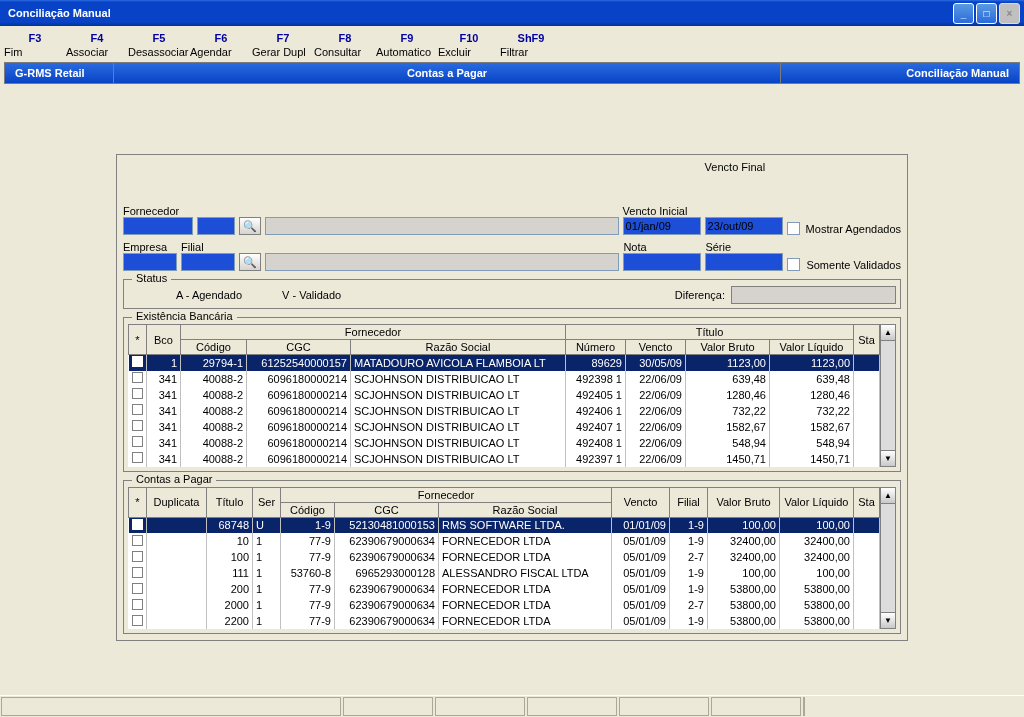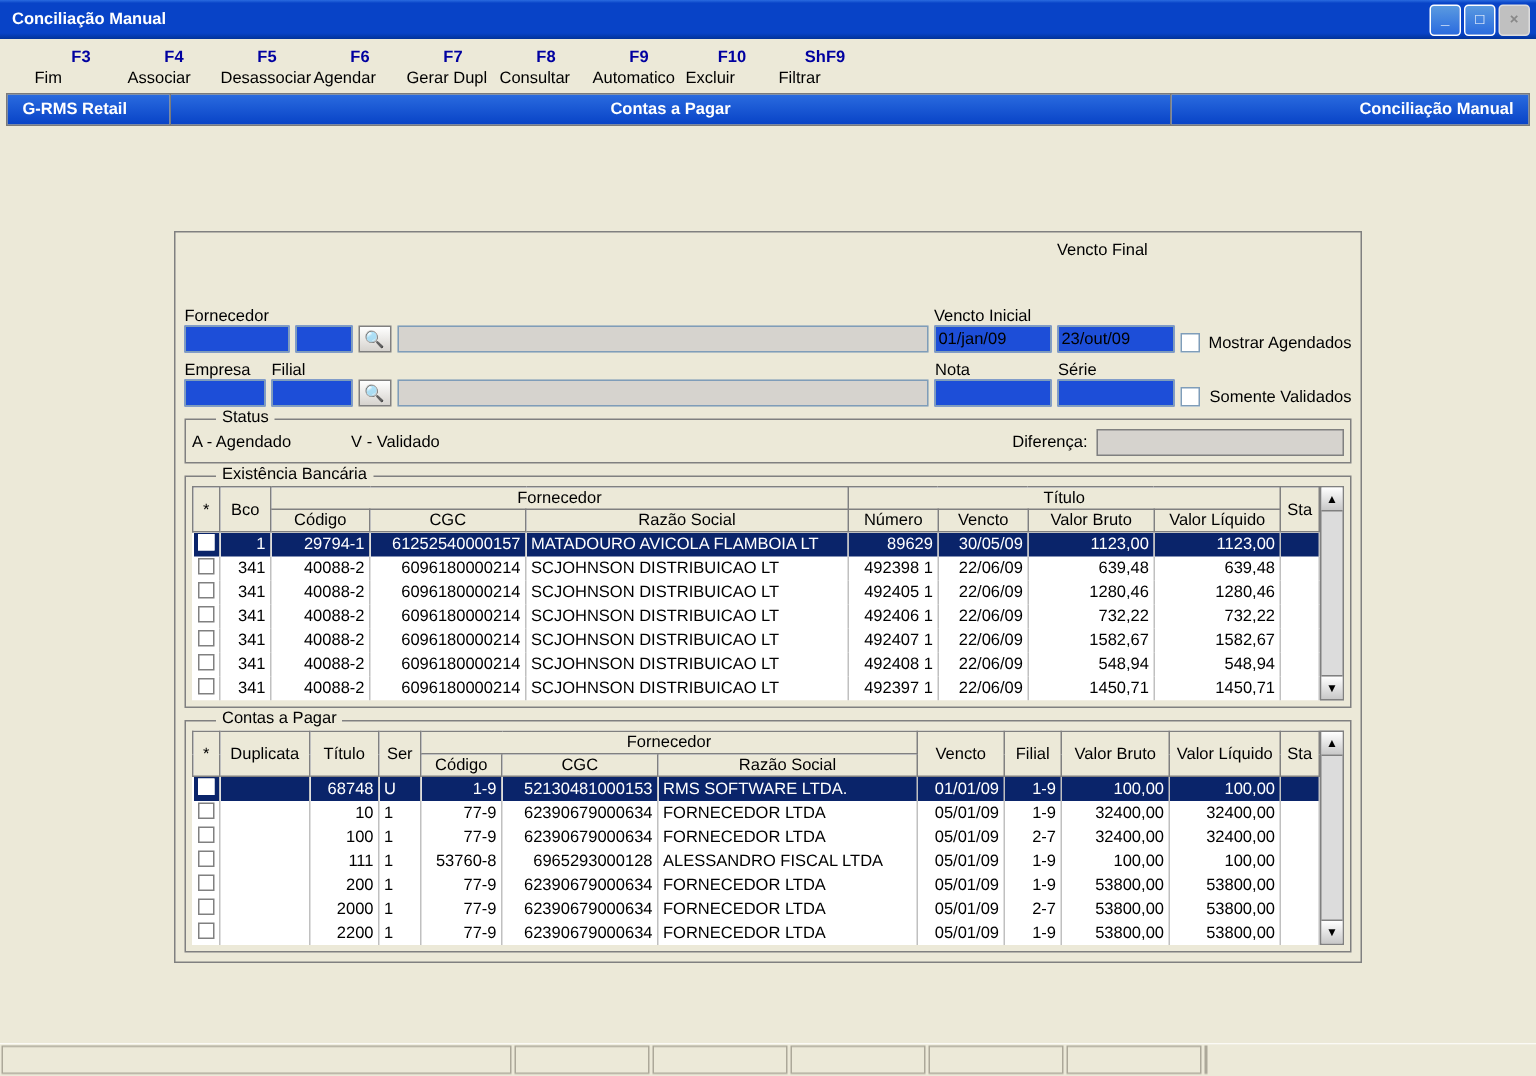--- a/index.html
+++ b/index.html
@@ -3,39 +3,39 @@
 <meta charset="utf-8">
 <style>
   * { box-sizing: border-box; margin: 0; padding: 0; font-family: Tahoma, Arial, sans-serif; font-size: 11px; }
   body { background: #ece9d8; width: 1024px; height: 717px; overflow: hidden; }
   .titlebar { background: linear-gradient(to bottom, #2a6bdf 0%, #0843c7 8%, #0843c7 85%, #023399 100%); height: 26px; display: flex; align-items: center; padding: 0 4px; color: #fff; font-weight: bold; font-size: 13px; }
   .titlebar .title { flex: 1; padding-left: 4px; }
   .win-btns { display: flex; gap: 2px; }
   .win-btn { width: 21px; height: 21px; background: linear-gradient(#5a9ae0,#2a6bdf); border: 1px solid #fff; border-radius: 3px; color:#fff; font-weight:bold; font-size:10px; display:flex; align-items:center; justify-content:center; cursor:pointer; }
   .win-btn.close { background: #c0c0c0; border-color:#ddd; color:#888; }
   .toolbar { background: #ece9d8; padding: 6px 4px 2px 4px; }
-  .toolbar-btns { display:flex; gap:0;margin-left:19px; }
+  .toolbar-btns { display:flex; gap:0; }
   .tb-item { width: 62px; text-align:center; cursor:pointer; }
   .tb-item .fkey { color: #0000a0; font-weight:bold; font-size:11px; }
   .tb-item .flabel { color:#000; font-size:11px; margin-top:2px; }
   .headerbar { display:flex; margin: 2px 4px 0 4px; }
   .hb-left { background: linear-gradient(#2a6bdf,#0843c7); color:#fff; font-weight:bold; padding:4px 10px; border:1px solid #7a7a7a; width:110px; text-align:left; }
   .hb-mid { flex:1; background: linear-gradient(#2a6bdf,#0843c7); color:#fff; font-weight:bold; display:flex; align-items:center; justify-content:center; border:1px solid #7a7a7a; border-left:none; border-right:none; }
   .hb-right { background: linear-gradient(#2a6bdf,#0843c7); color:#fff; font-weight:bold; padding:4px 10px; border:1px solid #7a7a7a; width:240px; text-align:right; }
   .panel { margin: 70px 116px 0 116px; border:1px solid #808080; background:#ece9d8; padding:6px; }
   .flabel { text-align:left; font-size:11px; }
   .tin { height:18px; border:1px solid #7f9db9; background:#1d4ed8; padding:0 2px; font-size:11px; width:100%; }
   .icon-btn { width:22px; height:18px; border:1px solid #808080; background:linear-gradient(#fff,#d6d3ce); display:flex; align-items:center; justify-content:center; cursor:pointer; font-size:11px; }
   .row1, .row2 { display:flex; gap:4px; align-items:flex-end; margin-bottom:6px; flex-wrap:nowrap; }
   .fblock { display:flex; flex-direction:column; }
   .chkline { display:flex; align-items:center; gap:6px; white-space:nowrap; margin-top: 14px;}
   .chkbox { width:13px; height:13px; border:1px solid #7f9db9; background:#fff; }
   .status-group, .existencia-group, .contas-group { border:1px solid #808080; margin-top:8px; position:relative; padding:6px 4px 4px 4px; }
-  .group-title { position:absolute; top:-8px; left:20px; background:#ece9d8; padding:0 4px; font-size:11px; }
-  .status-row { display:flex; align-items:center; gap:40px; }
+  .group-title { position:absolute; top:-8px; left:8px; background:#ece9d8; padding:0 4px; font-size:11px; }
+  .status-row { display:flex; align-items:center; gap:40px;margin-left:48px; }
   .diff { display:flex; align-items:center; gap:6px; margin-left:auto; }
   .diff-box { width:165px; height:18px; background:#d6d3ce; border:1px solid #808080; }
   table.grid { border-collapse:collapse; width:100%; background:#fff; table-layout:fixed; }
   table.grid th { background:#ece9d8; border:1px solid #808080; font-weight:normal; font-size:11px; padding:1px 2px; text-align:center; white-space:nowrap; overflow:hidden; }
   table.grid td { border-right:1px solid #c0c0c0; border-bottom:0; font-size:11px; padding:1px 3px; white-space:nowrap; overflow:hidden; height:16px; }
   table.grid td.r { text-align:right; }
   table.grid td.c { text-align:right; }
   .row-sel td { background:#0a246a; color:#fff; }
   .row-sel .chk { border-color:#fff; }
   .chk { width:11px; height:11px; border:1px solid #808080; background:#fff; display:inline-block; }

